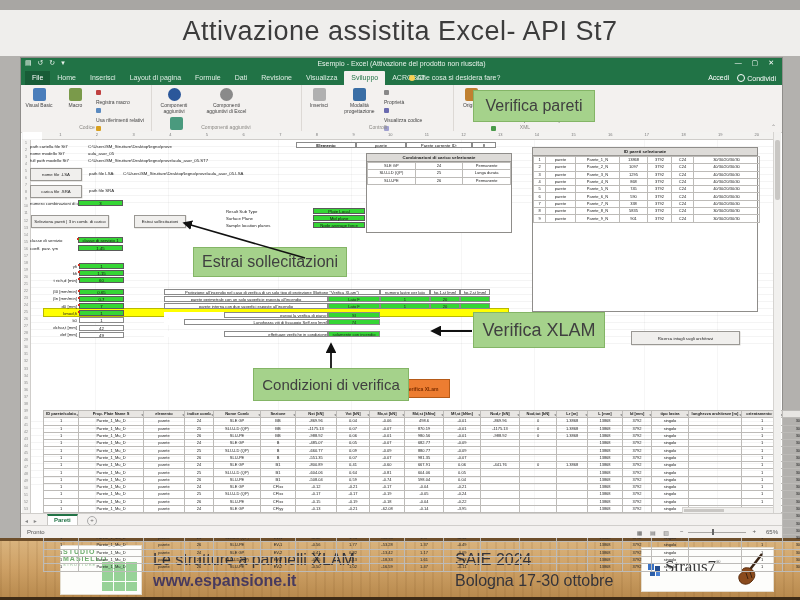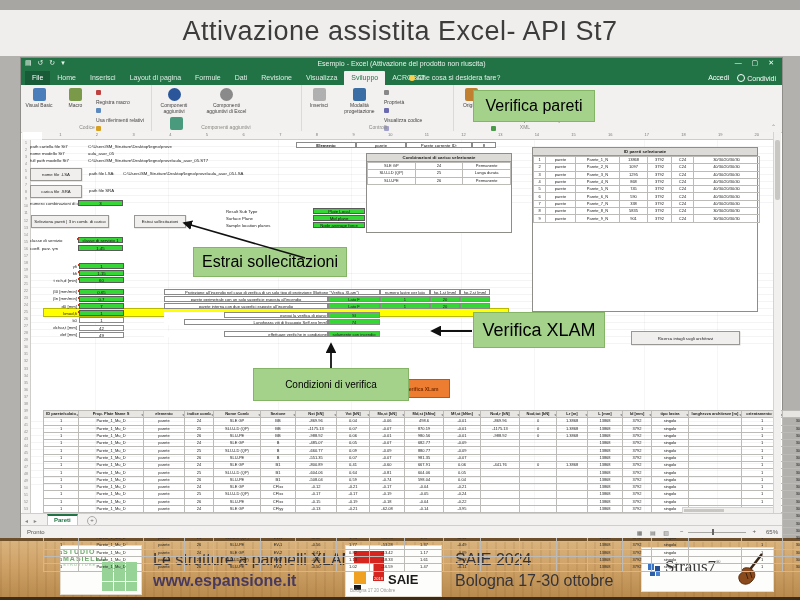--- a/index.html
+++ b/index.html
@@ -72,24 +72,24 @@
 
   
   #datatable{position:absolute;left:22px;top:352px;width:732px;z-index:2;}
   #datatable th{position:relative;}
   #datatable th i{font-style:normal;font-size:3px;color:#555;position:absolute;right:0;top:1px;}
 
   
   .orange-btn{position:absolute;left:373px;top:321px;width:54px;height:17px;background:#ed7d31;border:1px solid #b55a18;color:#7b2e00;font-weight:bold;font-size:5px;display:flex;align-items:center;justify-content:center;z-index:3;}
 
   
-  .callout{position:absolute;background:#a5d28b;border:1px solid #84b566;color:#000000;display:flex;align-items:center;justify-content:center;z-index:6;}
+  .callout{position:absolute;background:#a5d28b;border:1px solid #84b566;color:#404040;display:flex;align-items:center;justify-content:center;z-index:6;}
   #co-pareti{left:473px;top:90px;width:120px;height:30px;font-size:16px;}
   #co-estrai{left:193px;top:247px;width:152px;height:28px;font-size:16px;}
-  #co-cond{left:253px;top:368px;width:154px;height:31px;font-size:10px;}
+  #co-cond{left:253px;top:368px;width:154px;height:31px;font-size:15px;}
   #co-xlam{left:473px;top:312px;width:130px;height:34px;font-size:18px;}
   #arrows{position:absolute;left:0;top:0;width:800px;height:600px;z-index:7;pointer-events:none;}
 
   
   .sheettabs{position:absolute;left:0;top:455px;width:761px;height:12px;background:#f3f1ef;border-top:1px solid #d0cecb;font-size:6px;color:#555;z-index:4;}
   .navarrows{position:absolute;left:4px;top:3px;font-size:6px;color:#888;letter-spacing:2px;}
   .stab{position:absolute;left:26px;top:0;height:11px;background:#fff;border:1px solid #c9c7c4;border-top:2px solid #217346;color:#217346;font-weight:bold;padding:1px 6px 0 6px;}
   .addsheet{position:absolute;left:66px;top:2px;width:8px;height:8px;border:1px solid #aaa;border-radius:50%;text-align:center;line-height:7px;font-size:6px;color:#666;}
   .statusbar{position:absolute;left:0;top:467px;width:761px;height:12px;background:#f3f1ef;border-top:1px solid #d0cecb;font-size:6px;color:#555;z-index:4;}
   .ready{position:absolute;left:6px;top:3px;}
@@ -1108,28 +1108,20 @@
         <i></i>
         <i></i>
       </div>
   </div>
 
   <div class="foot-text" id="foot1">
     <div>Le strutture a pannelli XLAM</div>
     <div class="url">www.espansione.it</div>
   </div>
 
-  <div class="logo-card" id="saie-card">
-    <div class="saie-arrow"></div>
-    <div class="saie-org"></div>
-    <div class="saie-blk"></div>
-    <div class="saie-2018">2018</div>
-    <div class="saie-word">SAIE</div>
-    <div class="saie-sub"><span>Bologna 17 20 Ottobre</span></div>
-  </div>
 
   <div class="foot-text" id="foot2">
     <div>SAIE 2024</div>
     <div>Bologna 17-30 ottobre</div>
   </div>
 
   <div class="logo-card" id="straus-card">
     <div class="straus-pix">
       <i style="left:0;top:0;width:6px;height:6px;background:#3a72c4;"></i>
       <i style="left:7px;top:2px;width:5px;height:5px;background:#244e92;"></i>

